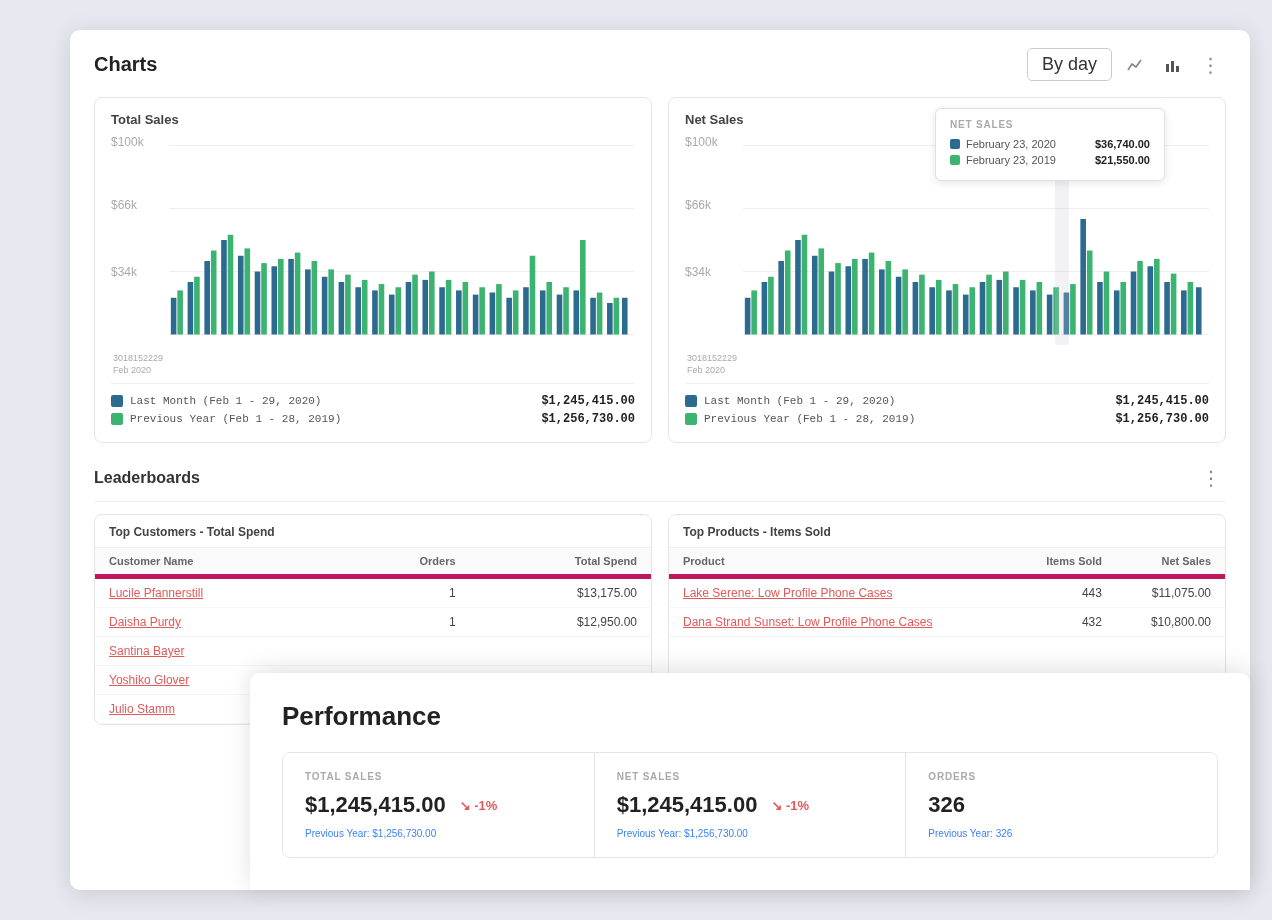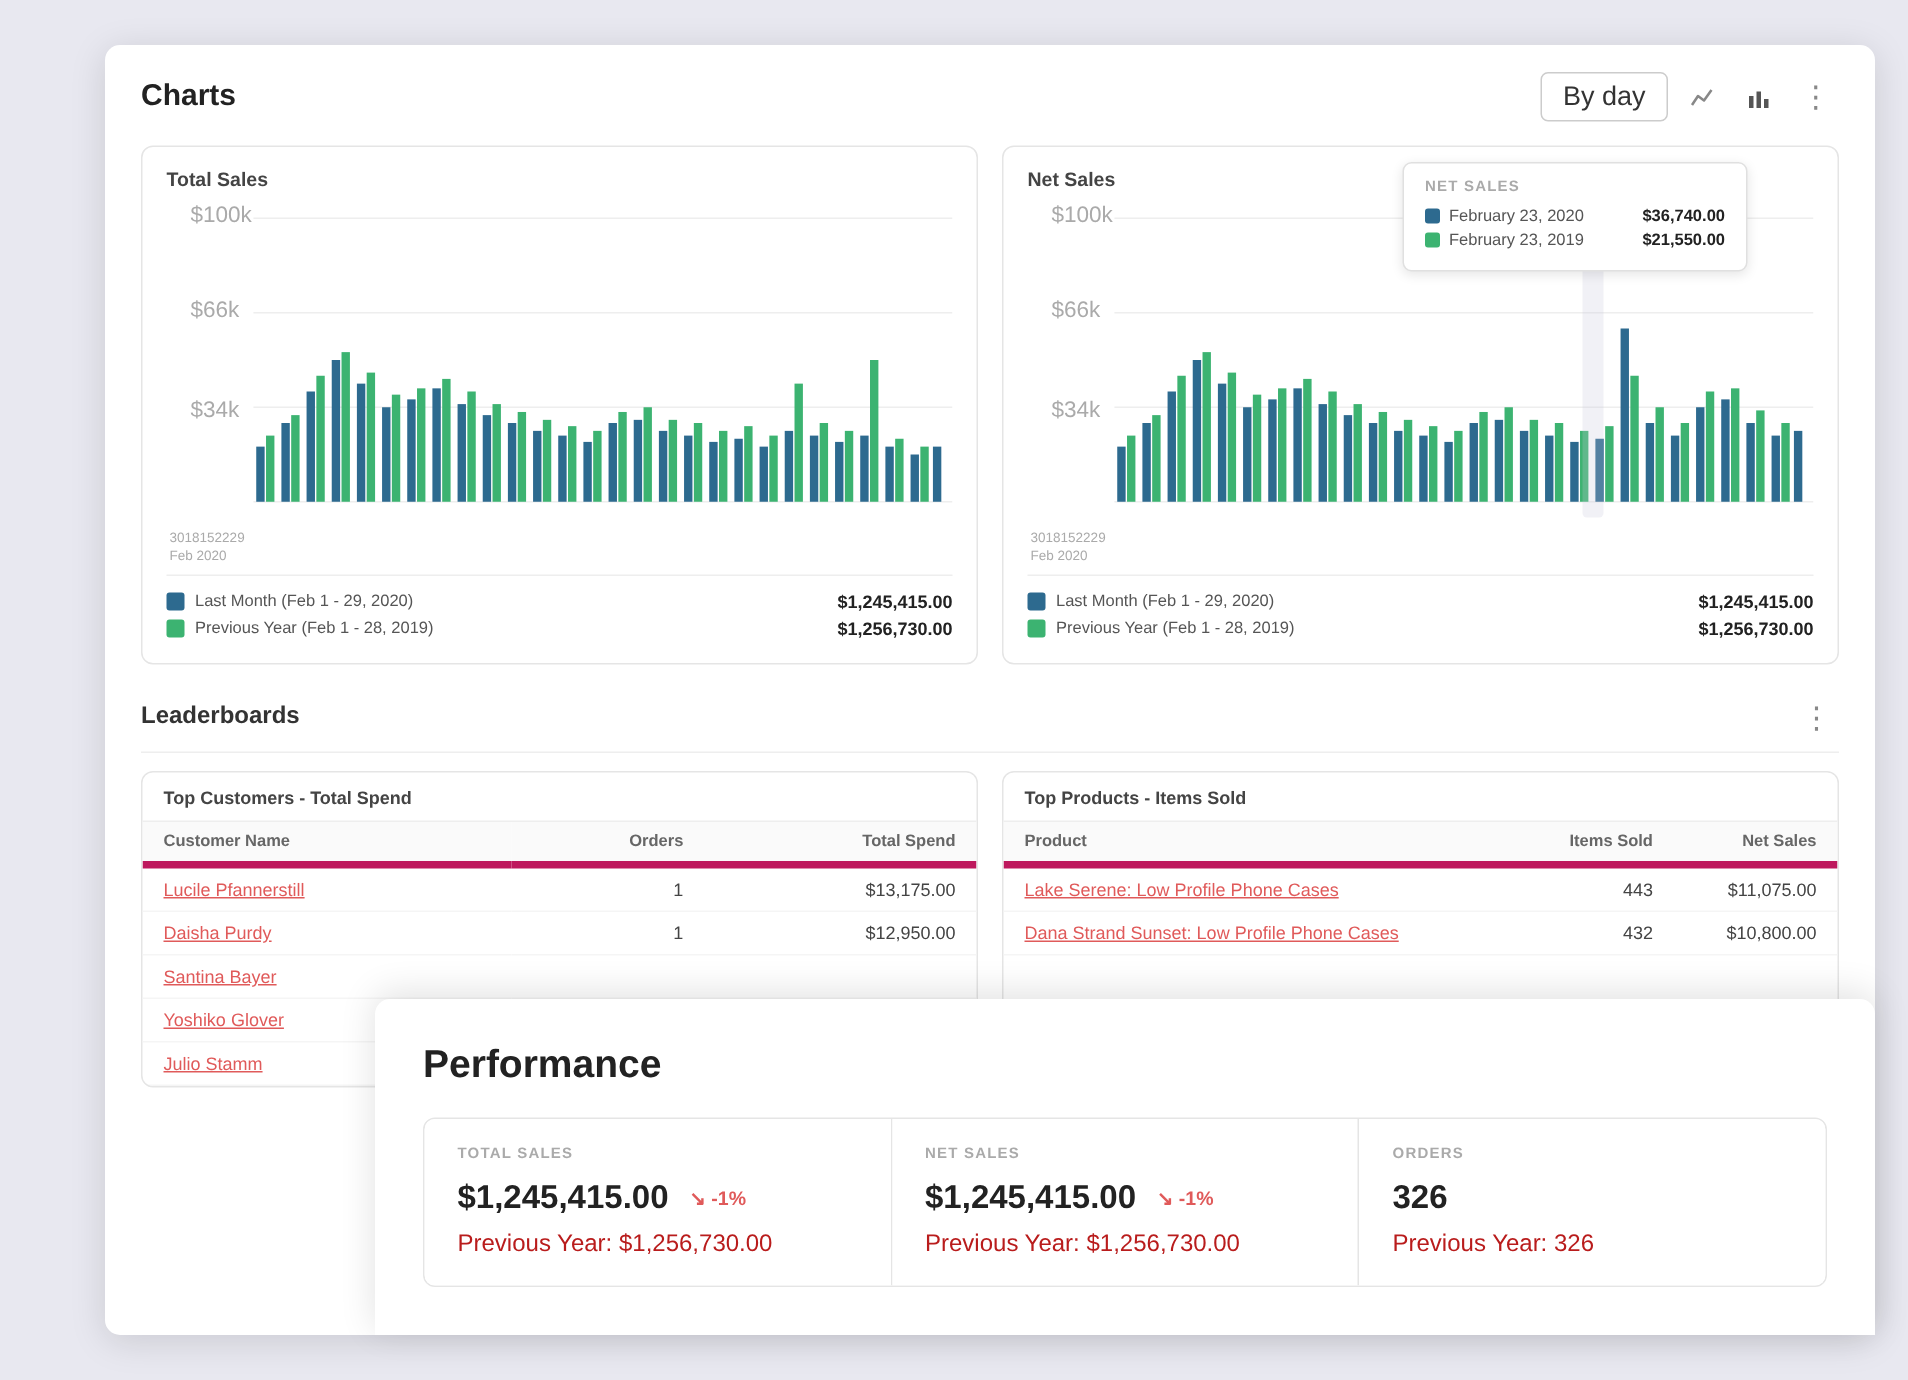--- a/index.html
+++ b/index.html
@@ -78,22 +78,22 @@
       color: #444;
       margin-bottom: 8px;
     }
     .chart-area {
       position: relative;
       height: 210px;
       margin-bottom: 8px;
     }
     .y-label {
       position: absolute;
-      left: 16px;
-      font-size: 15px;
+      left: 0;
+      font-size: 12px;
       color: #aaa;
     }
     .chart-svg {
       width: 100%;
       height: 100%;
     }
     .chart-x-axis {
       display: flex;
       padding: 0 2px;
       margin-bottom: 2px;
@@ -106,20 +106,21 @@
     .x-month {
       font-size: 9px;
       color: #aaa;
       text-align: left;
       padding-left: 2px;
       margin-bottom: 8px;
     }
     .chart-legend {
       border-top: 1px solid #eee;
       padding-top: 10px;
+      font-family: Liberation Mono, monospace;
     }
     .legend-row {
       display: flex;
       align-items: center;
       justify-content: space-between;
       margin-bottom: 4px;
     }
     .legend-left {
       display: flex;
       align-items: center;
@@ -249,22 +250,22 @@
     }
     .perf-change {
       color: #e05a5a;
       font-size: 13px;
       font-weight: 600;
       display: flex;
       align-items: center;
       gap: 2px;
     }
     .perf-prev {
-      font-size: 16px;
-      color: #b91c1c;
+      font-size: 10px;
+      color: #3b82f6;
     }
     .tooltip-box {
       position: absolute;
       top: 10px;
       right: 60px;
       background: #fff;
       border: 1px solid #e0e0e0;
       border-radius: 6px;
       padding: 10px 14px;
       box-shadow: 0 2px 8px rgba(0,0,0,0.10);

